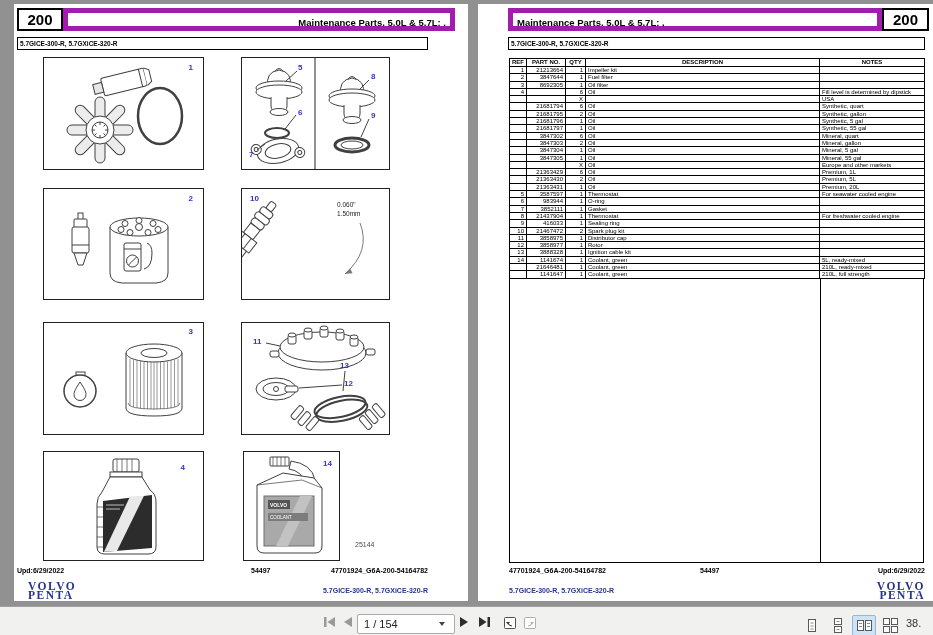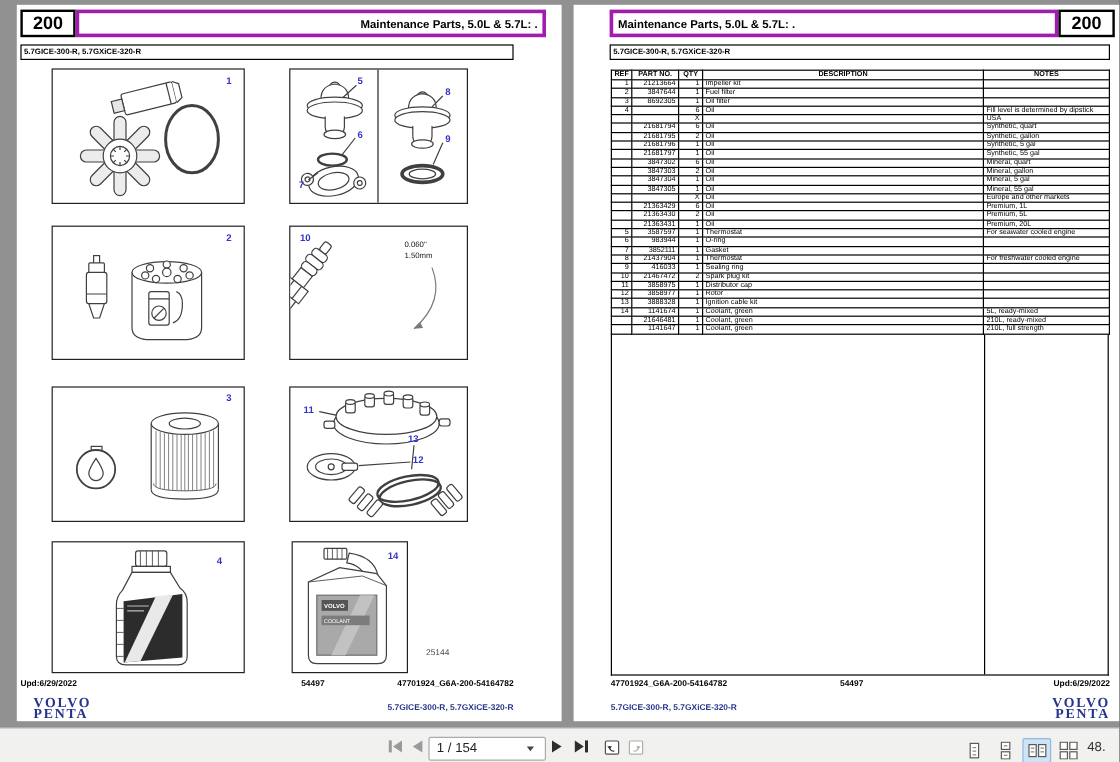--- a/index.html
+++ b/index.html
@@ -3,21 +3,21 @@
 <meta charset="utf-8">
 <style>
   html,body{margin:0;padding:0;background:#666;}
   #app{position:relative;width:933px;height:635px;background:#919191;overflow:hidden;
        font-family:"Liberation Sans",sans-serif;}
   .page{position:absolute;top:4px;height:597px;background:#fff;color:#000;}
   #pageL{left:14px;width:454px;}
   #pageR{left:478px;width:455px;}
   .abs{position:absolute;box-sizing:border-box;}
   .hdr-200{border:2px solid #000;font-weight:bold;font-size:15px;text-align:center;line-height:19px;}
-  .hdr-title{border:3px solid #a21caf;font-weight:bold;font-size:9.5px;line-height:20px;white-space:nowrap;overflow:hidden;}
+  .hdr-title{border:5px solid #a21caf;font-weight:bold;font-size:9.5px;line-height:20px;white-space:nowrap;overflow:hidden;text-decoration:underline;}
   .model-box{border:1px solid #000;font-weight:bold;font-size:6.5px;line-height:11px;padding-left:2px;white-space:nowrap;}
   .figbox{border:1px solid #222;}
   .figbox svg{position:absolute;left:0;top:0;}
   .co{position:absolute;font-weight:bold;font-size:8px;color:#3333cc;line-height:8px;}
   .gaplbl{position:absolute;font-size:6.5px;line-height:9px;color:#222;}
   .figref{position:absolute;font-size:7px;color:#4a4a4a;}
   .ft{position:absolute;font-weight:bold;font-size:7px;line-height:9px;white-space:nowrap;}
   .navy{color:#26348b;}
   .logo{position:absolute;font-family:"Liberation Serif",serif;font-weight:bold;color:#26348b;
         font-size:11.5px;letter-spacing:1.5px;line-height:8.5px;}
@@ -595,15 +595,15 @@
       </svg>
     </div>
     <div class="layico" style="left:878px;">
       <svg width="17" height="15">
         <rect x="1.5" y="0.5" width="6" height="6" fill="#fff" stroke="#5a5a5a"></rect>
         <rect x="9.5" y="0.5" width="6" height="6" fill="#fff" stroke="#5a5a5a"></rect>
         <rect x="1.5" y="8.5" width="6" height="6" fill="#fff" stroke="#5a5a5a"></rect>
         <rect x="9.5" y="8.5" width="6" height="6" fill="#fff" stroke="#5a5a5a"></rect>
       </svg>
     </div>
-    <span class="zoomlbl">48.</span>
+    <span class="zoomlbl">38.</span>
   </div>
 </div>
 
 </body></html>

